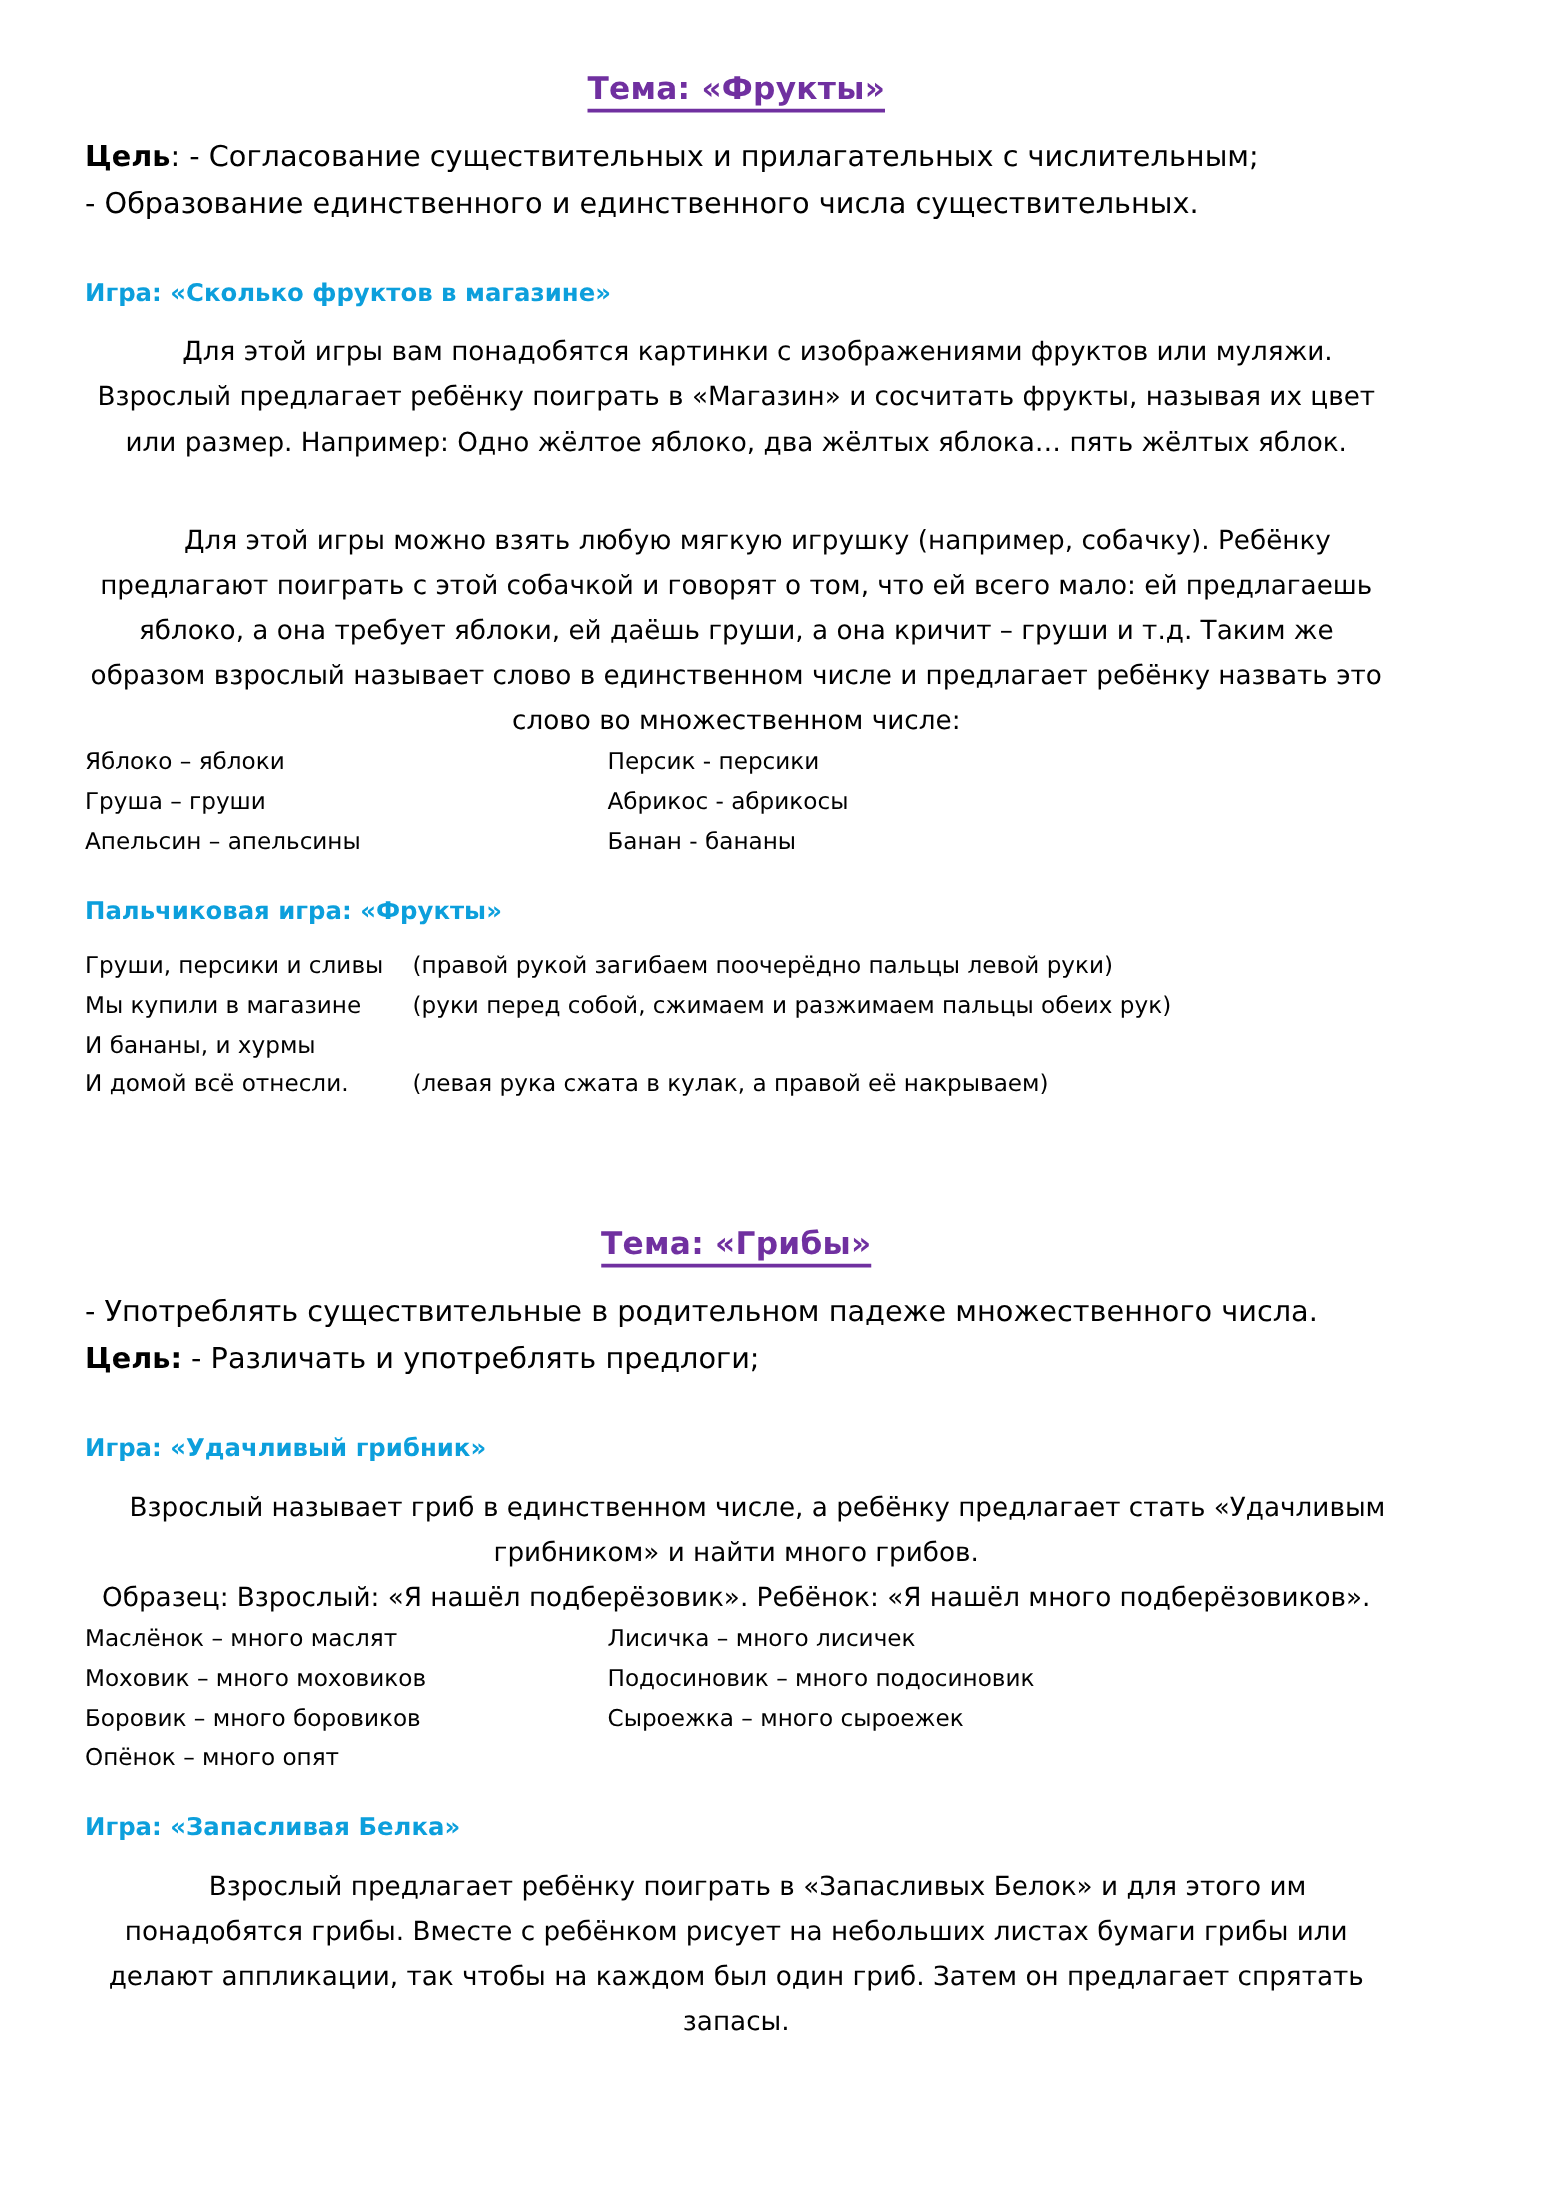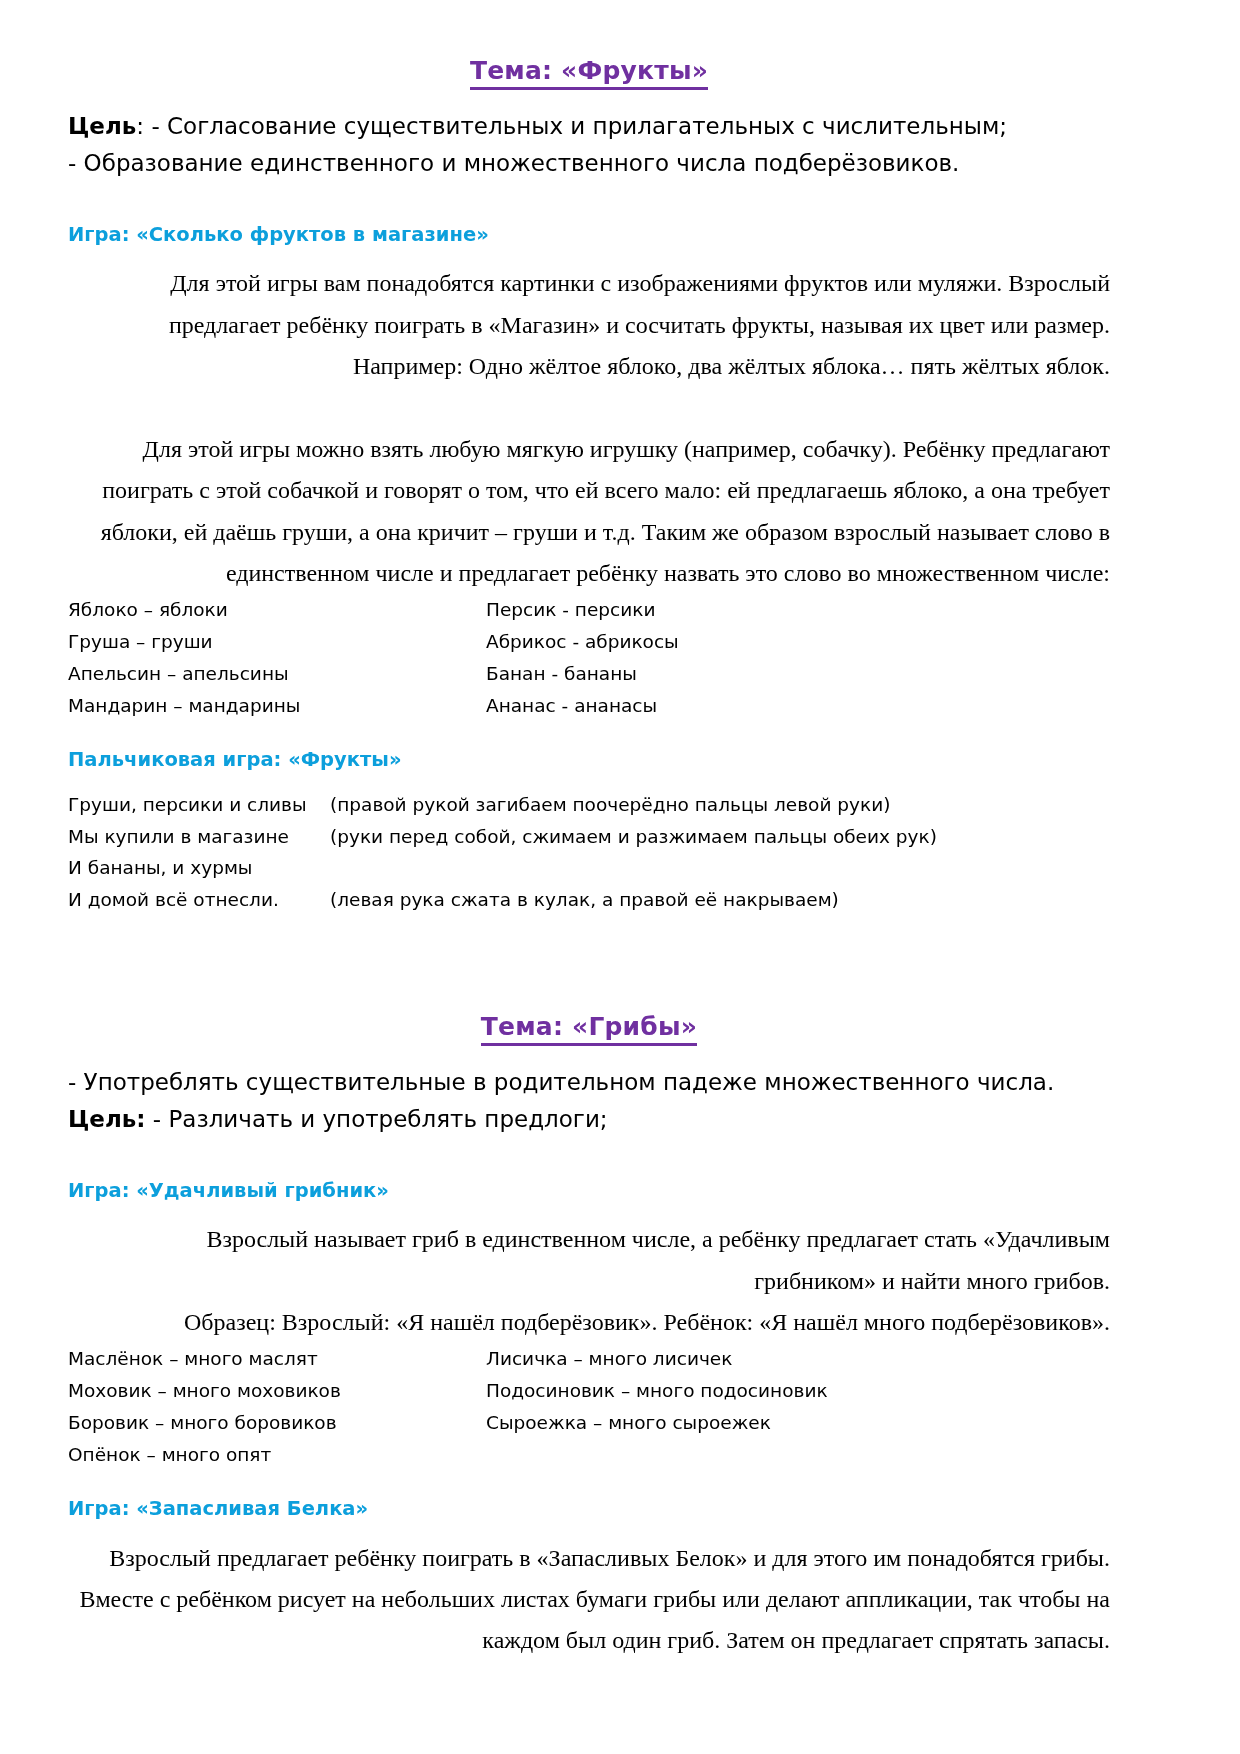--- a/index.html
+++ b/index.html
@@ -59,25 +59,24 @@
   .game-heading {
     color: #0C9FDC;
     font-weight: bold;
     font-size: 19.5px;
     line-height: 1.3;
     margin: 0;
   }
 
   
   .para {
-    font-size: 24px;
+    font-size: 21px;
     line-height: 1.72;
     margin: 0;
-    text-align: right;
-    font-family: Liberation Serif, serif;
+    text-align: center;
   }
   .para.indent {
     text-indent: 34px;
   }
 
   
   .wordlist {
     margin: 0;
     padding: 0;
     font-size: 18.5px;
@@ -124,21 +123,21 @@
 <body>
 
 <div class="page">
 
   <h1 class="theme-title">
     <span class="tt-inner">Тема: «Фрукты»</span>
   </h1>
 
   <div class="goal">
     <div class="goal-line"><span class="goal-label">Цель</span><span>: - Согласование существительных и прилагательных с числительным;</span></div>
-    <div class="goal-line">- Образование единственного и множественного числа подберёзовиков.</div>
+    <div class="goal-line">- Образование единственного и единственного числа существительных.</div>
   </div>
 
   <div class="gap-lg"></div>
 
   <div class="game-heading">Игра: «Сколько фруктов в магазине»</div>
   <div class="gap-sm"></div>
   <p class="para indent">Для этой игры вам понадобятся картинки с изображениями фруктов или муляжи. Взрослый предлагает ребёнку поиграть в «Магазин» и сосчитать фрукты, называя их цвет или размер. Например:  Одно жёлтое яблоко, два жёлтых яблока… пять жёлтых яблок.</p>
 
   <div class="gap-md"></div>
 
@@ -150,24 +149,20 @@
       <span class="col-left">Яблоко – яблоки</span>
       <span class="col-right">Персик - персики</span>
     </div>
     <div class="wordrow">
       <span class="col-left">Груша – груши</span>
       <span class="col-right">Абрикос - абрикосы</span>
     </div>
     <div class="wordrow">
       <span class="col-left">Апельсин – апельсины</span>
       <span class="col-right">Банан - бананы</span>
-    </div>
-    <div class="wordrow">
-      <span class="col-left">Мандарин – мандарины</span>
-      <span class="col-right"> Ананас - ананасы</span>
     </div>
   </div>
 
   <div class="gap-md"></div>
 
   <div class="game-heading">Пальчиковая игра: «Фрукты»</div>
   <div class="gap-sm"></div>
 
   <div class="fingerlist">
     <div class="fingerrow">

